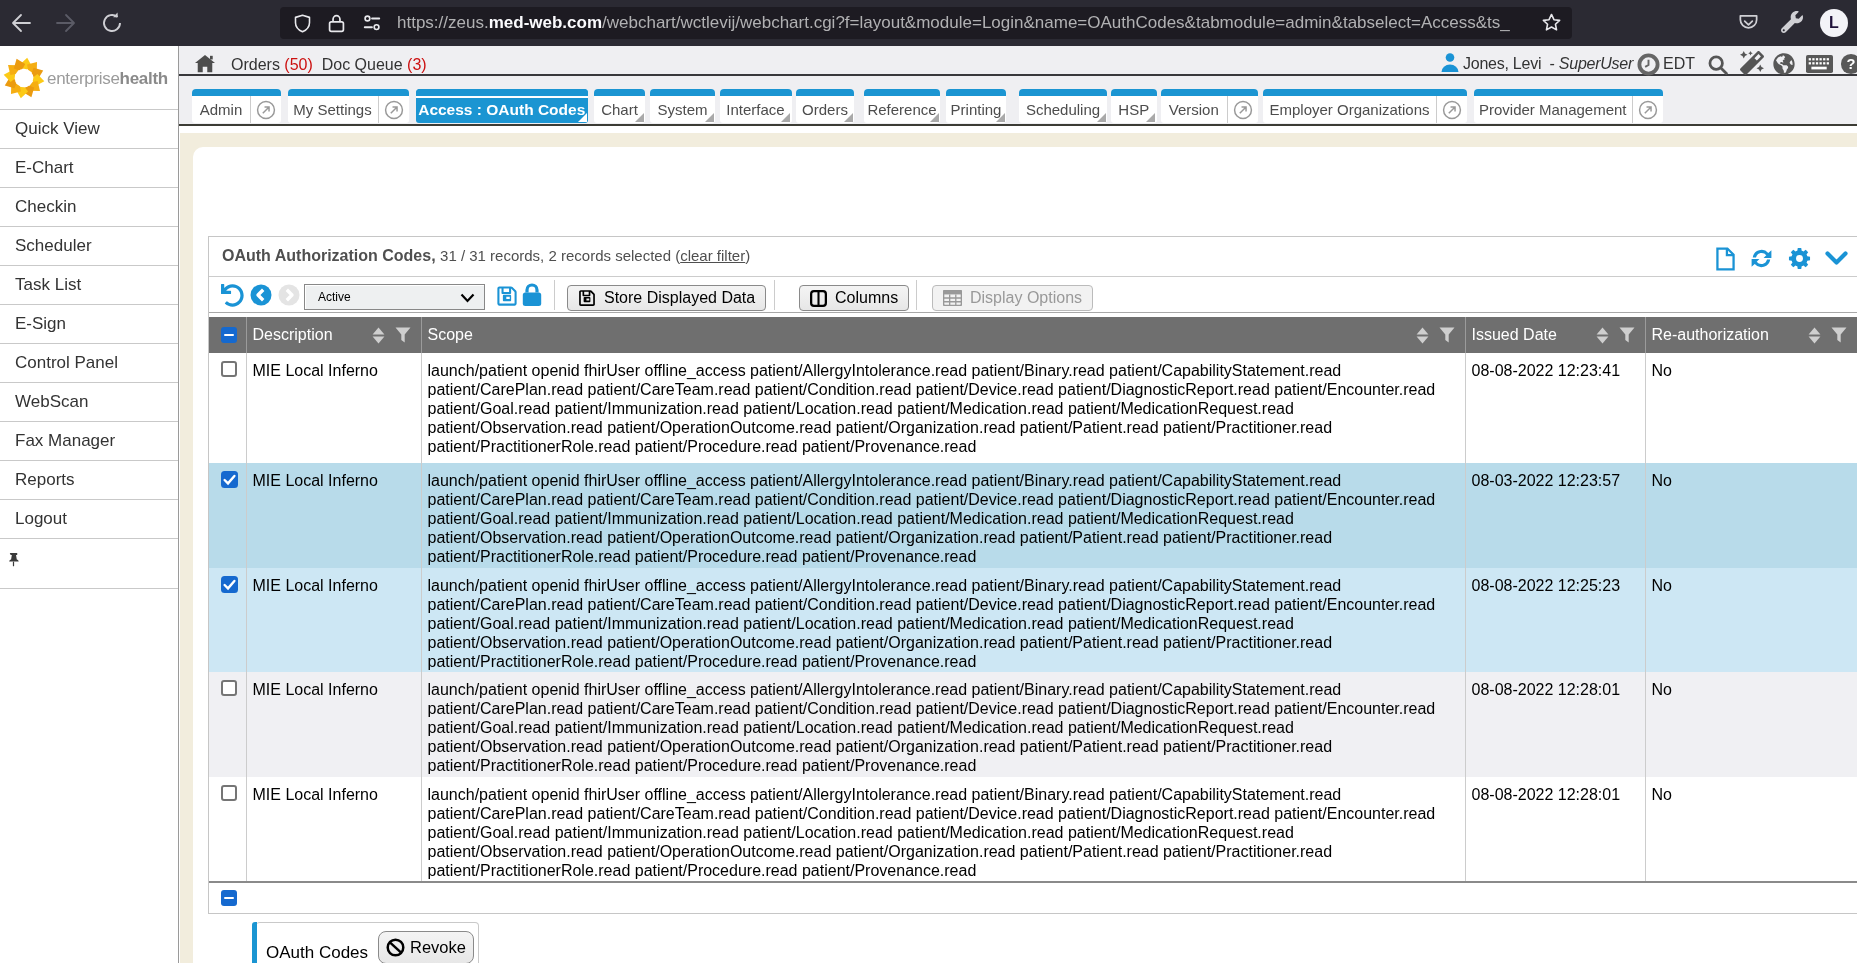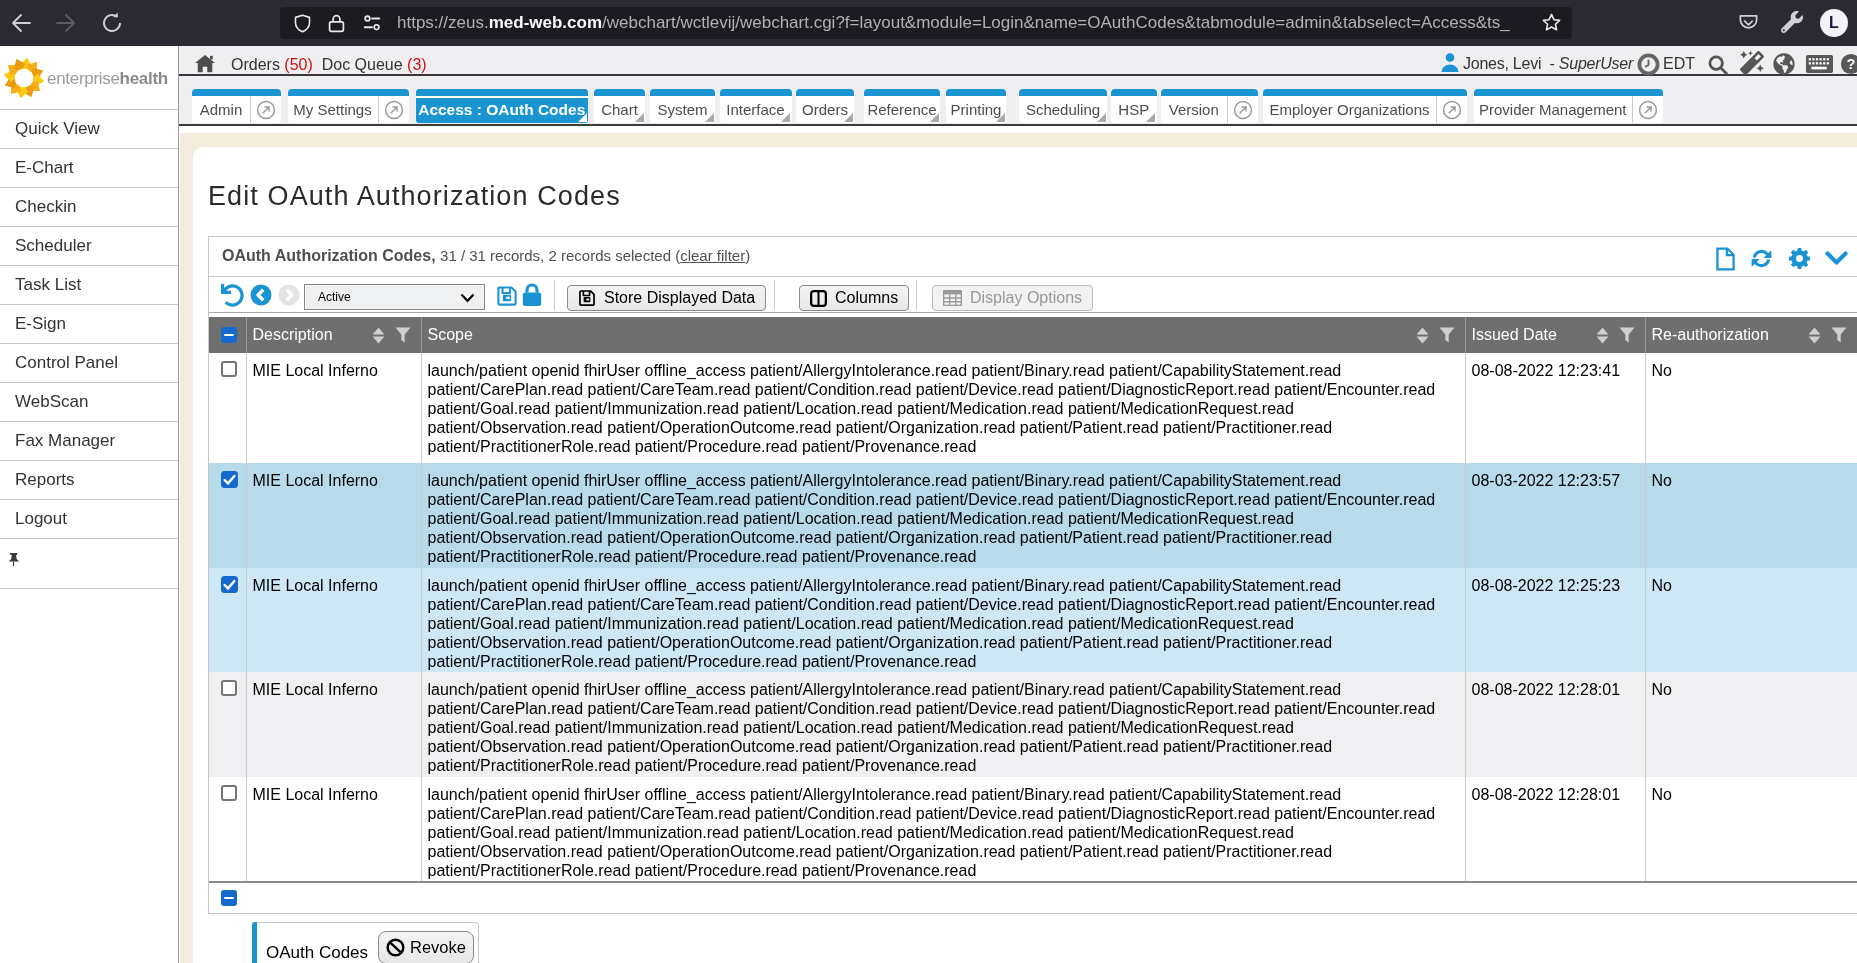--- a/index.html
+++ b/index.html
@@ -279,21 +279,20 @@
       <div class="ico">
         <svg width="20" height="20" viewBox="0 0 23 23" fill="none" stroke="#999" stroke-width="1.7">
           <circle cx="11.5" cy="11.5" r="9.7"></circle>
           <path d="M7.8 15.2 L15 8 M9.8 8 H15 V13.2"></path>
         </svg>
       </div>
     </div>
 </div>
 <div id="content">
   <div id="panel">
-    <h1>Edit OAuth Authorization Codes</h1>
     <div id="grid">
       <div class="g-head">
         <span class="ttl"><b>OAuth Authorization Codes,</b> <span style="font-size:15px">31 / 31 records, 2 records selected (<span style="text-decoration:underline">clear filter</span>)</span></span>
         <span class="icons">
           <svg width="19" height="24" viewBox="0 0 20 25" fill="none" stroke="#1a93d5" stroke-width="2.4">
               <path d="M1.5 1.5 H12 L18.5 8 V23.5 H1.5 Z"></path>
               <path d="M11.5 1.5 V8.5 H18.5"></path>
             </svg>
           <svg width="25" height="25" viewBox="0 0 24 24" fill="#1a93d5">
               <path d="M3.6 11 a8.5 8.5 0 0 1 14.9 -4.2 L21.5 4 v7.5 H14 l2.6-2.6 a5.6 5.6 0 0 0 -9.9 2.1 z"></path>

